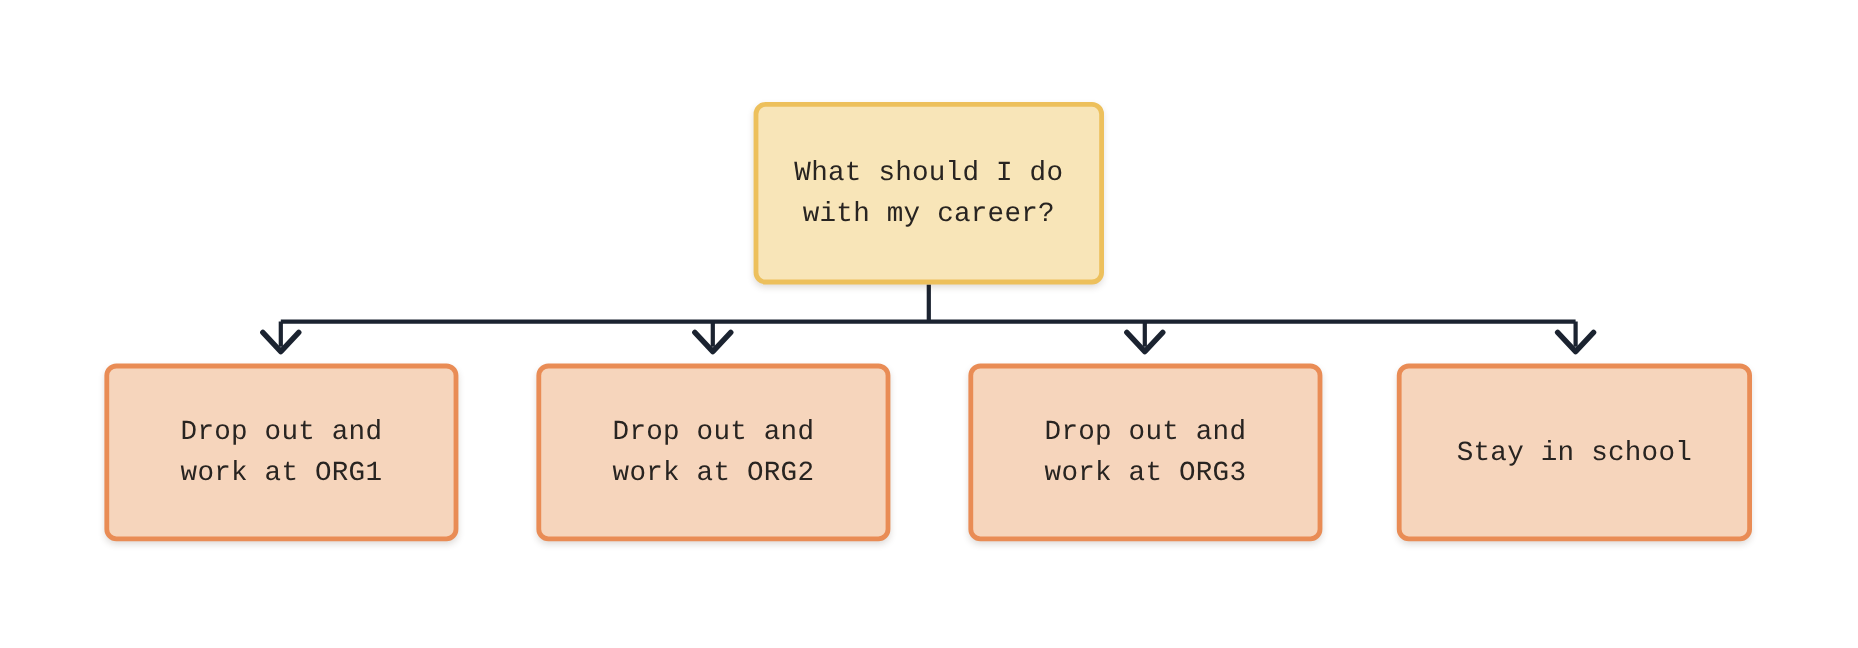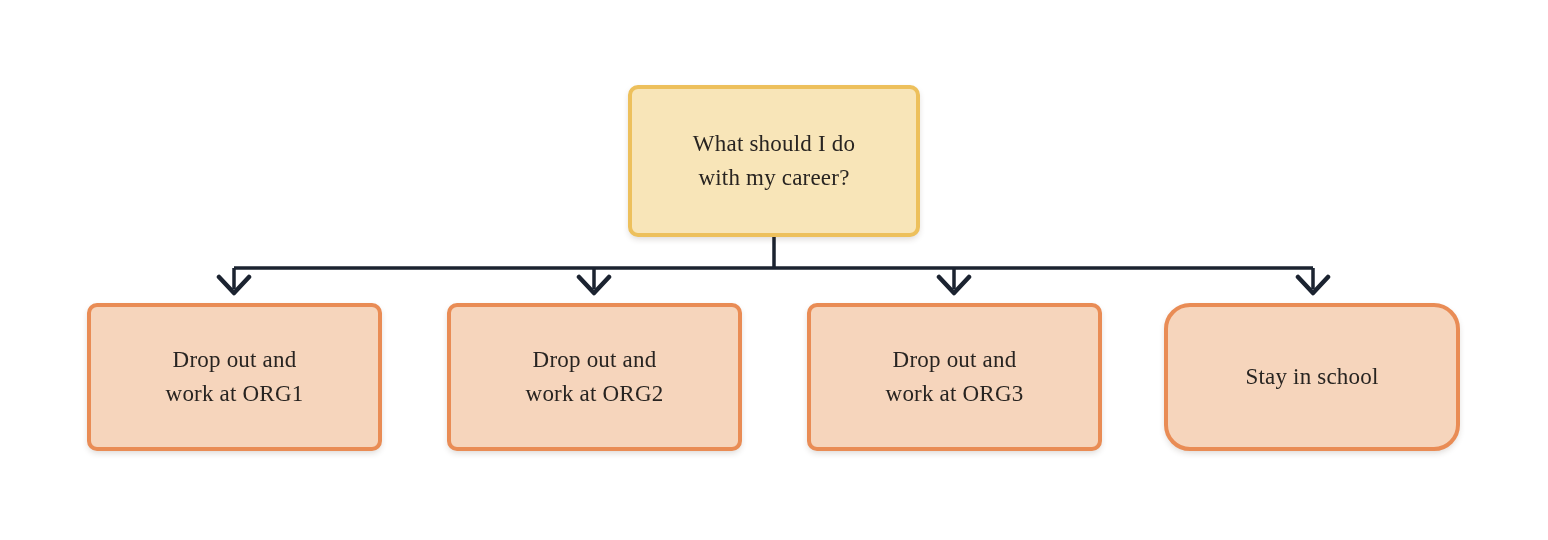--- a/index.html
+++ b/index.html
@@ -5,21 +5,21 @@
   html, body {
     margin: 0;
     padding: 0;
     background: #ffffff;
   }
   .canvas {
     position: relative;
     width: 1548px;
     height: 540px;
     background: #ffffff;
-    font-family: Liberation Serif, serif;
+    font-family: Liberation Mono, monospace;
     overflow: hidden;
   }
   .connectors {
     position: absolute;
     left: 0;
     top: 0;
     pointer-events: none;
   }
   .node {
     position: absolute;
@@ -68,17 +68,17 @@
   <div class="node node-c2" style="background-color: rgb(246, 213, 188); border-color: rgb(233, 140, 85);">
     <span class="node-label">Drop out and
 work at ORG2</span>
   </div>
 
   <div class="node node-c3" style="background-color: rgb(246, 213, 188); border-color: rgb(233, 140, 85);">
     <span class="node-label">Drop out and
 work at ORG3</span>
   </div>
 
-  <div class="node node-c4" style="background-color: rgb(246, 213, 188); border-color: rgb(233, 140, 85); border-radius: 26px;">
+  <div class="node node-c4" style="background-color: rgb(246, 213, 188); border-color: rgb(233, 140, 85);">
     <span class="node-label">Stay in school</span>
   </div>
 
 </div>
 
 </body></html>

